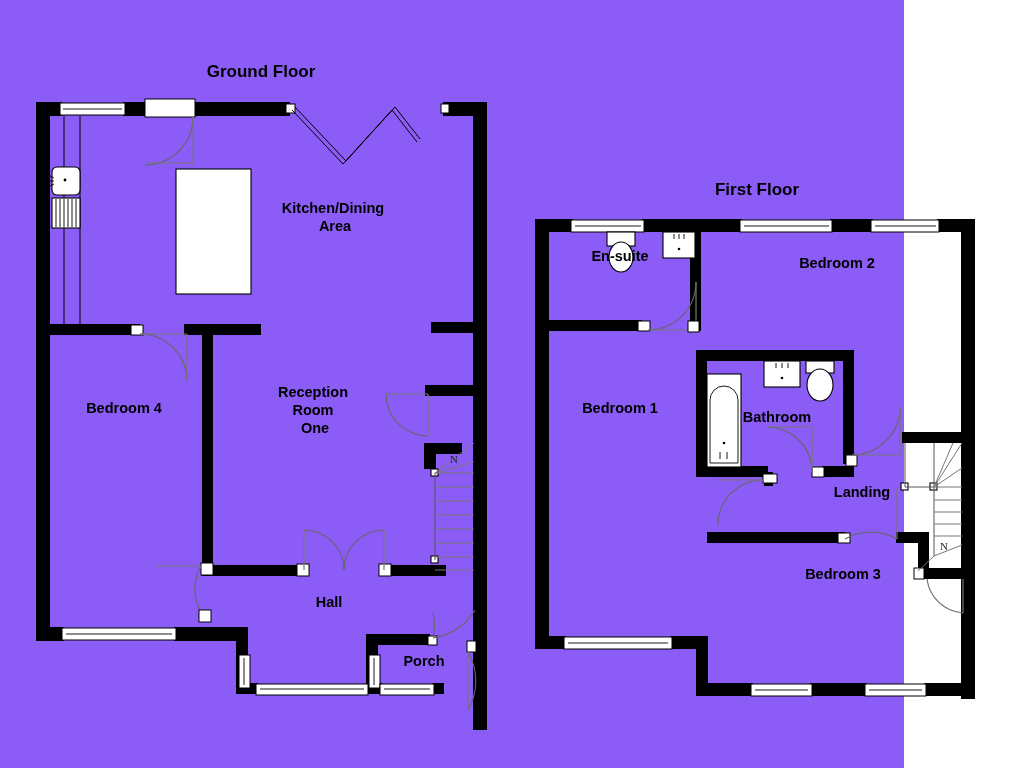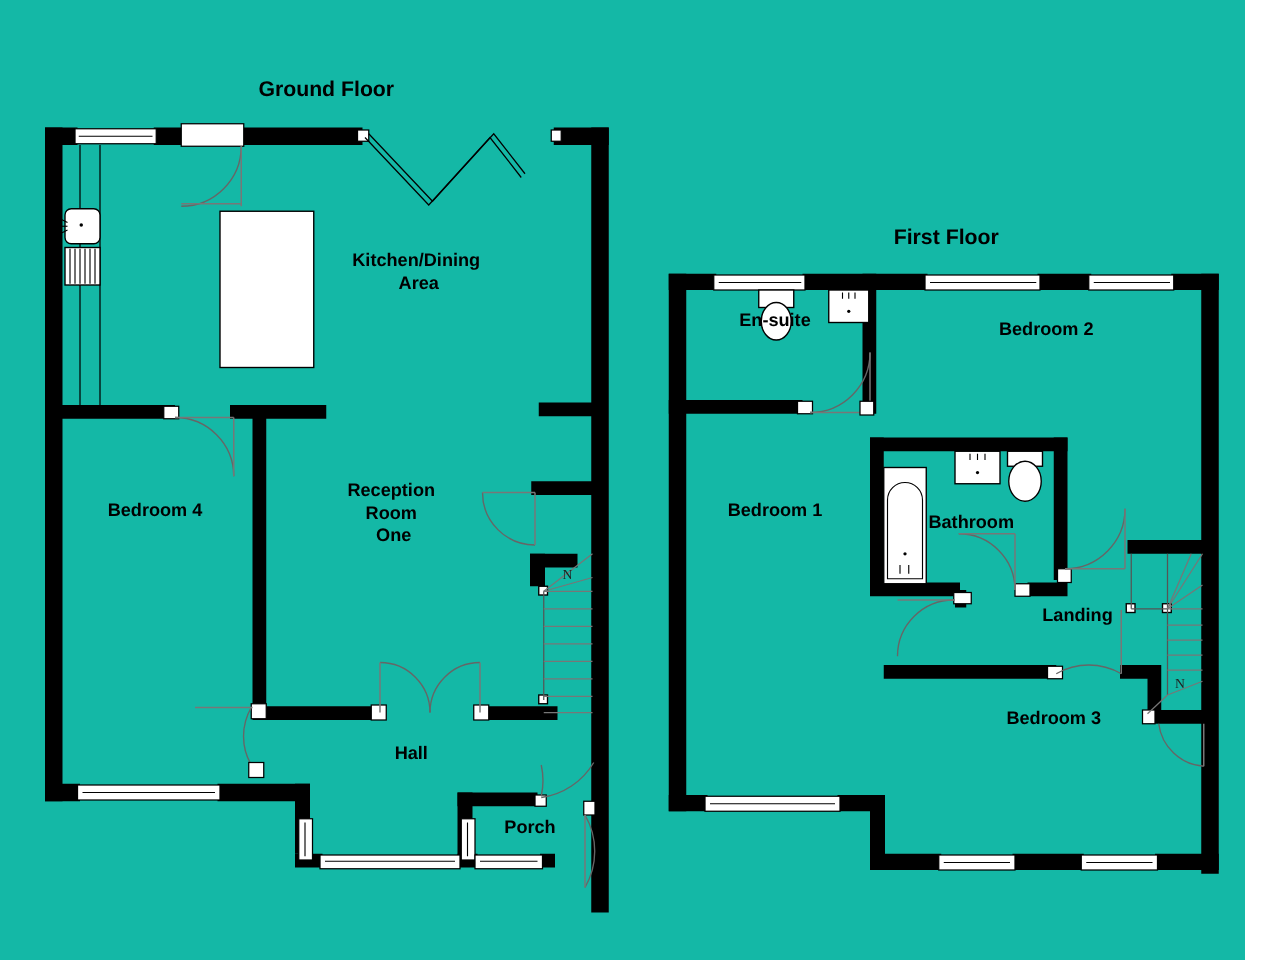--- a/index.html
+++ b/index.html
@@ -1,18 +1,18 @@
 <!DOCTYPE html>
 <html><head>
 <meta charset="utf-8">
 <style>
   html,body{margin:0;padding:0;background:#ffffff;}
   body{width:1024px;height:768px;overflow:hidden;
        font-family:"Liberation Sans", sans-serif;}
-  #plan-root{position:relative;width:996px;height:768px;background:#14b8a6;}
+  #plan-root{position:relative;width:904px;height:768px;background:#8b5cf6;}
   svg{display:block;}
   .floor-title{font-family:"Liberation Sans", sans-serif;font-weight:bold;font-size:17px;fill:#000;text-anchor:middle;}
   .room-label{font-family:"Liberation Sans", sans-serif;font-weight:bold;font-size:14.5px;fill:#000;text-anchor:middle;}
   .wall{fill:#000;stroke:none;}
   .thinline{fill:none;stroke:#000;stroke-width:1;}
   .thinline2{fill:none;stroke:#555;stroke-width:1;}
   .swing{fill:none;stroke:#666;stroke-width:1.1;}
   .winframe{fill:#ffffff;stroke:#000;stroke-width:1;}
   .winbar{fill:none;stroke:#000;stroke-width:0.9;}
   .fixture{fill:#ffffff;stroke:#000;stroke-width:1.1;}

